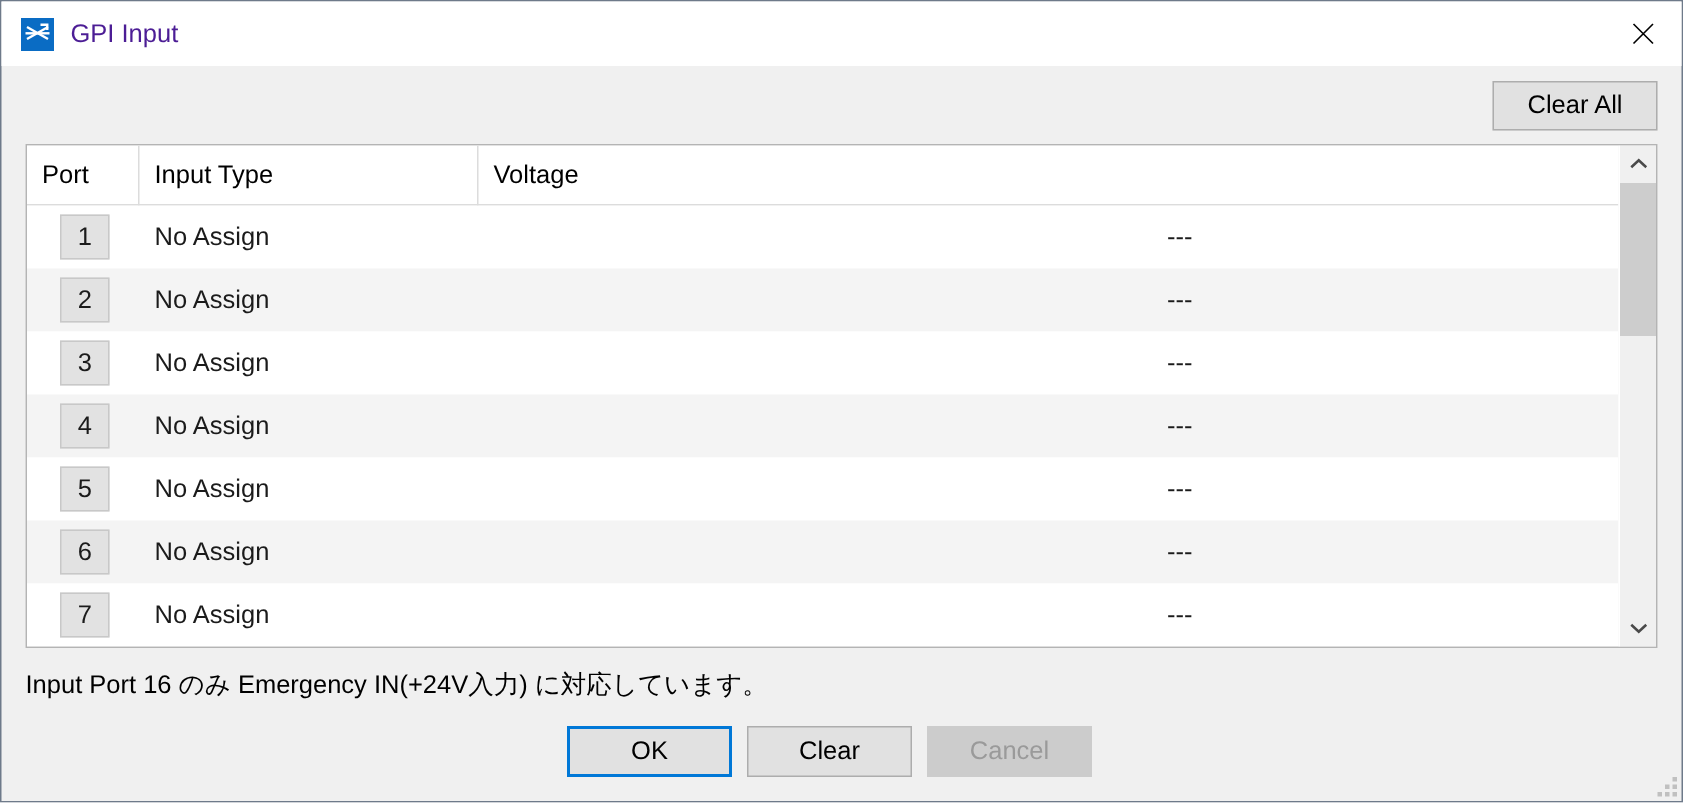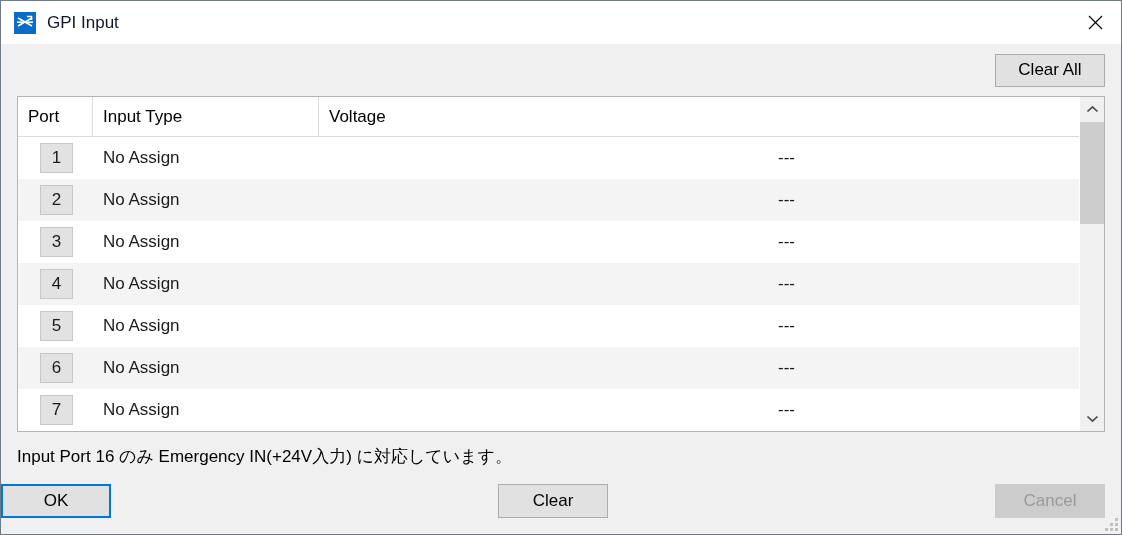--- a/index.html
+++ b/index.html
@@ -31,21 +31,21 @@
     width: 22px; height: 22px;
     margin-left: 13px;
     background: #0a6cc4;
     position: relative;
     flex: 0 0 auto;
   }
   .title-icon svg { display: block; }
   .title-text {
     margin-left: 11px;
     font-size: 17px;
-    color: #0f172a;
+    color: #4c1d95;
     line-height: 1;
   }
   .titlebar-close {
     position: absolute;
     right: 0; top: 0;
     width: 52px; height: 42px;
     display: flex; align-items: center; justify-content: center;
     cursor: default;
   }
   .titlebar-close svg { display: block; }
@@ -170,23 +170,23 @@
     flex: 0 0 auto;
     padding: 13px 0 0 16px;
     font-size: 17px;
     color: #000;
     white-space: nowrap;
   }
 
   
   .footer {
     flex: 1 1 auto;
-    display: flex; align-items: center; justify-content: space-between;
+    display: flex; align-items: center; justify-content: center;
     padding-right: 16px;
-    gap: 23px;
+    gap: 10px;
     position: relative;
   }
   .btn-ok {
     width: 110px; height: 34px;
     background: #e1e1e1;
     border: 2px solid #0078d7;
   }
   .btn-cancel { width: 110px; height: 34px; }
   .btn-apply {
     width: 110px; height: 34px;

